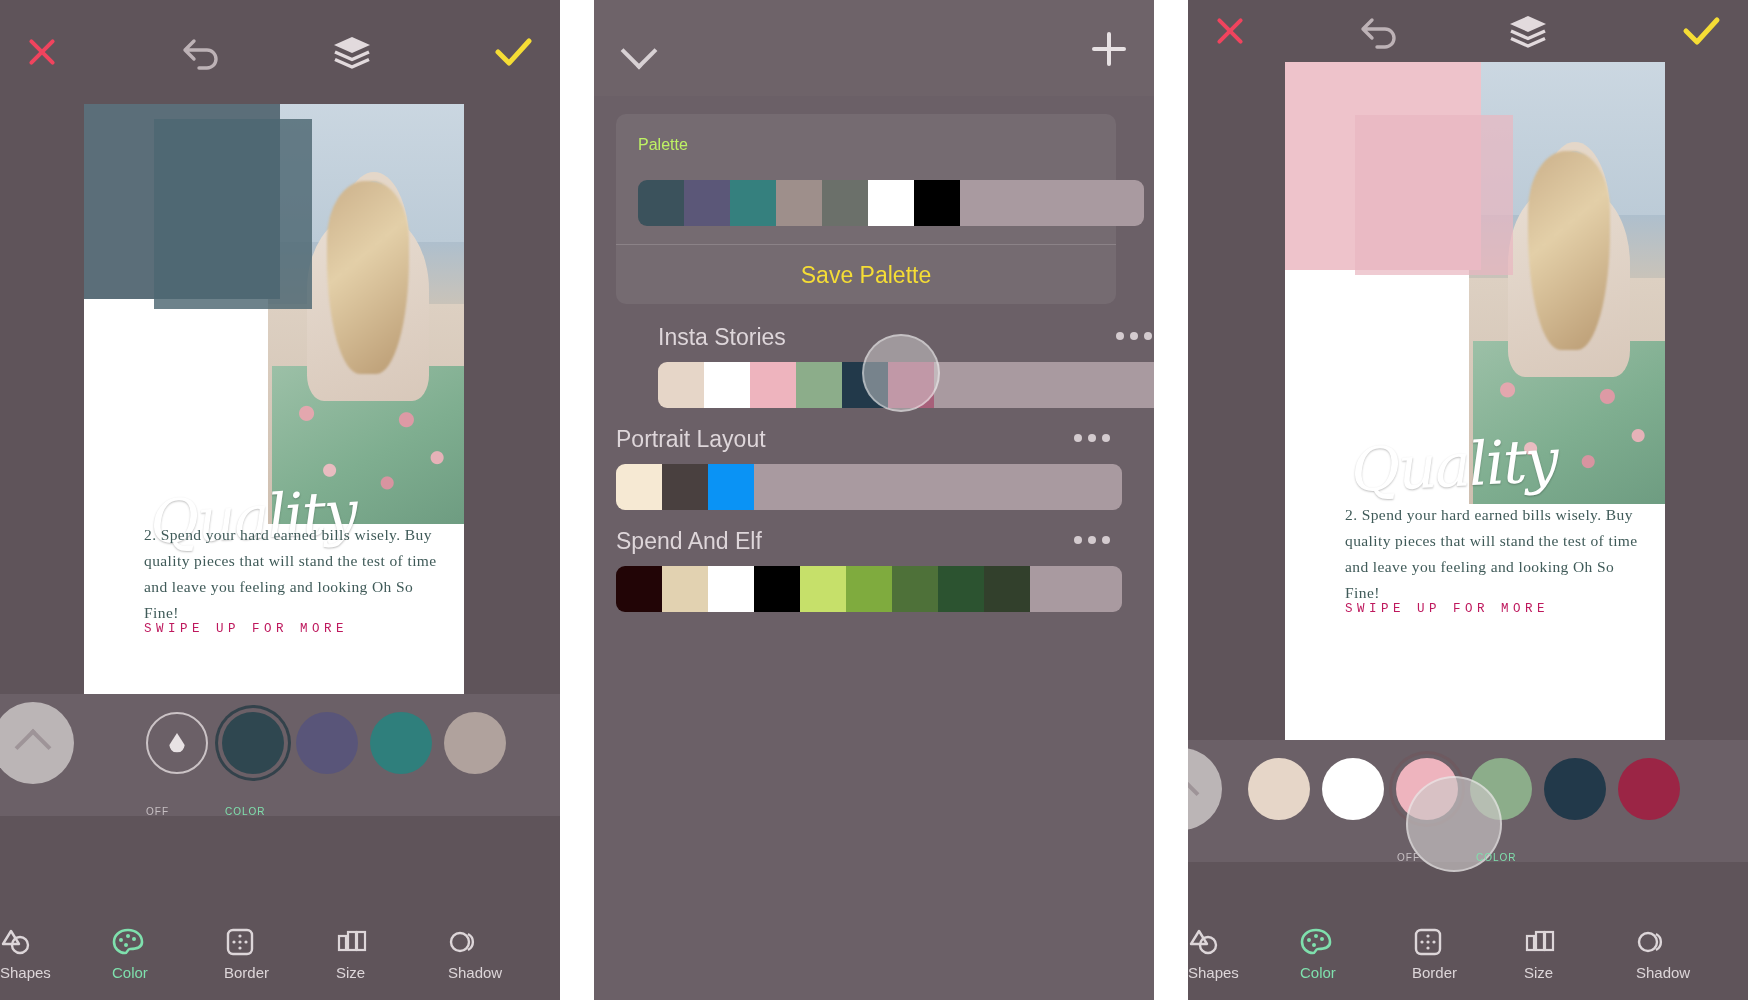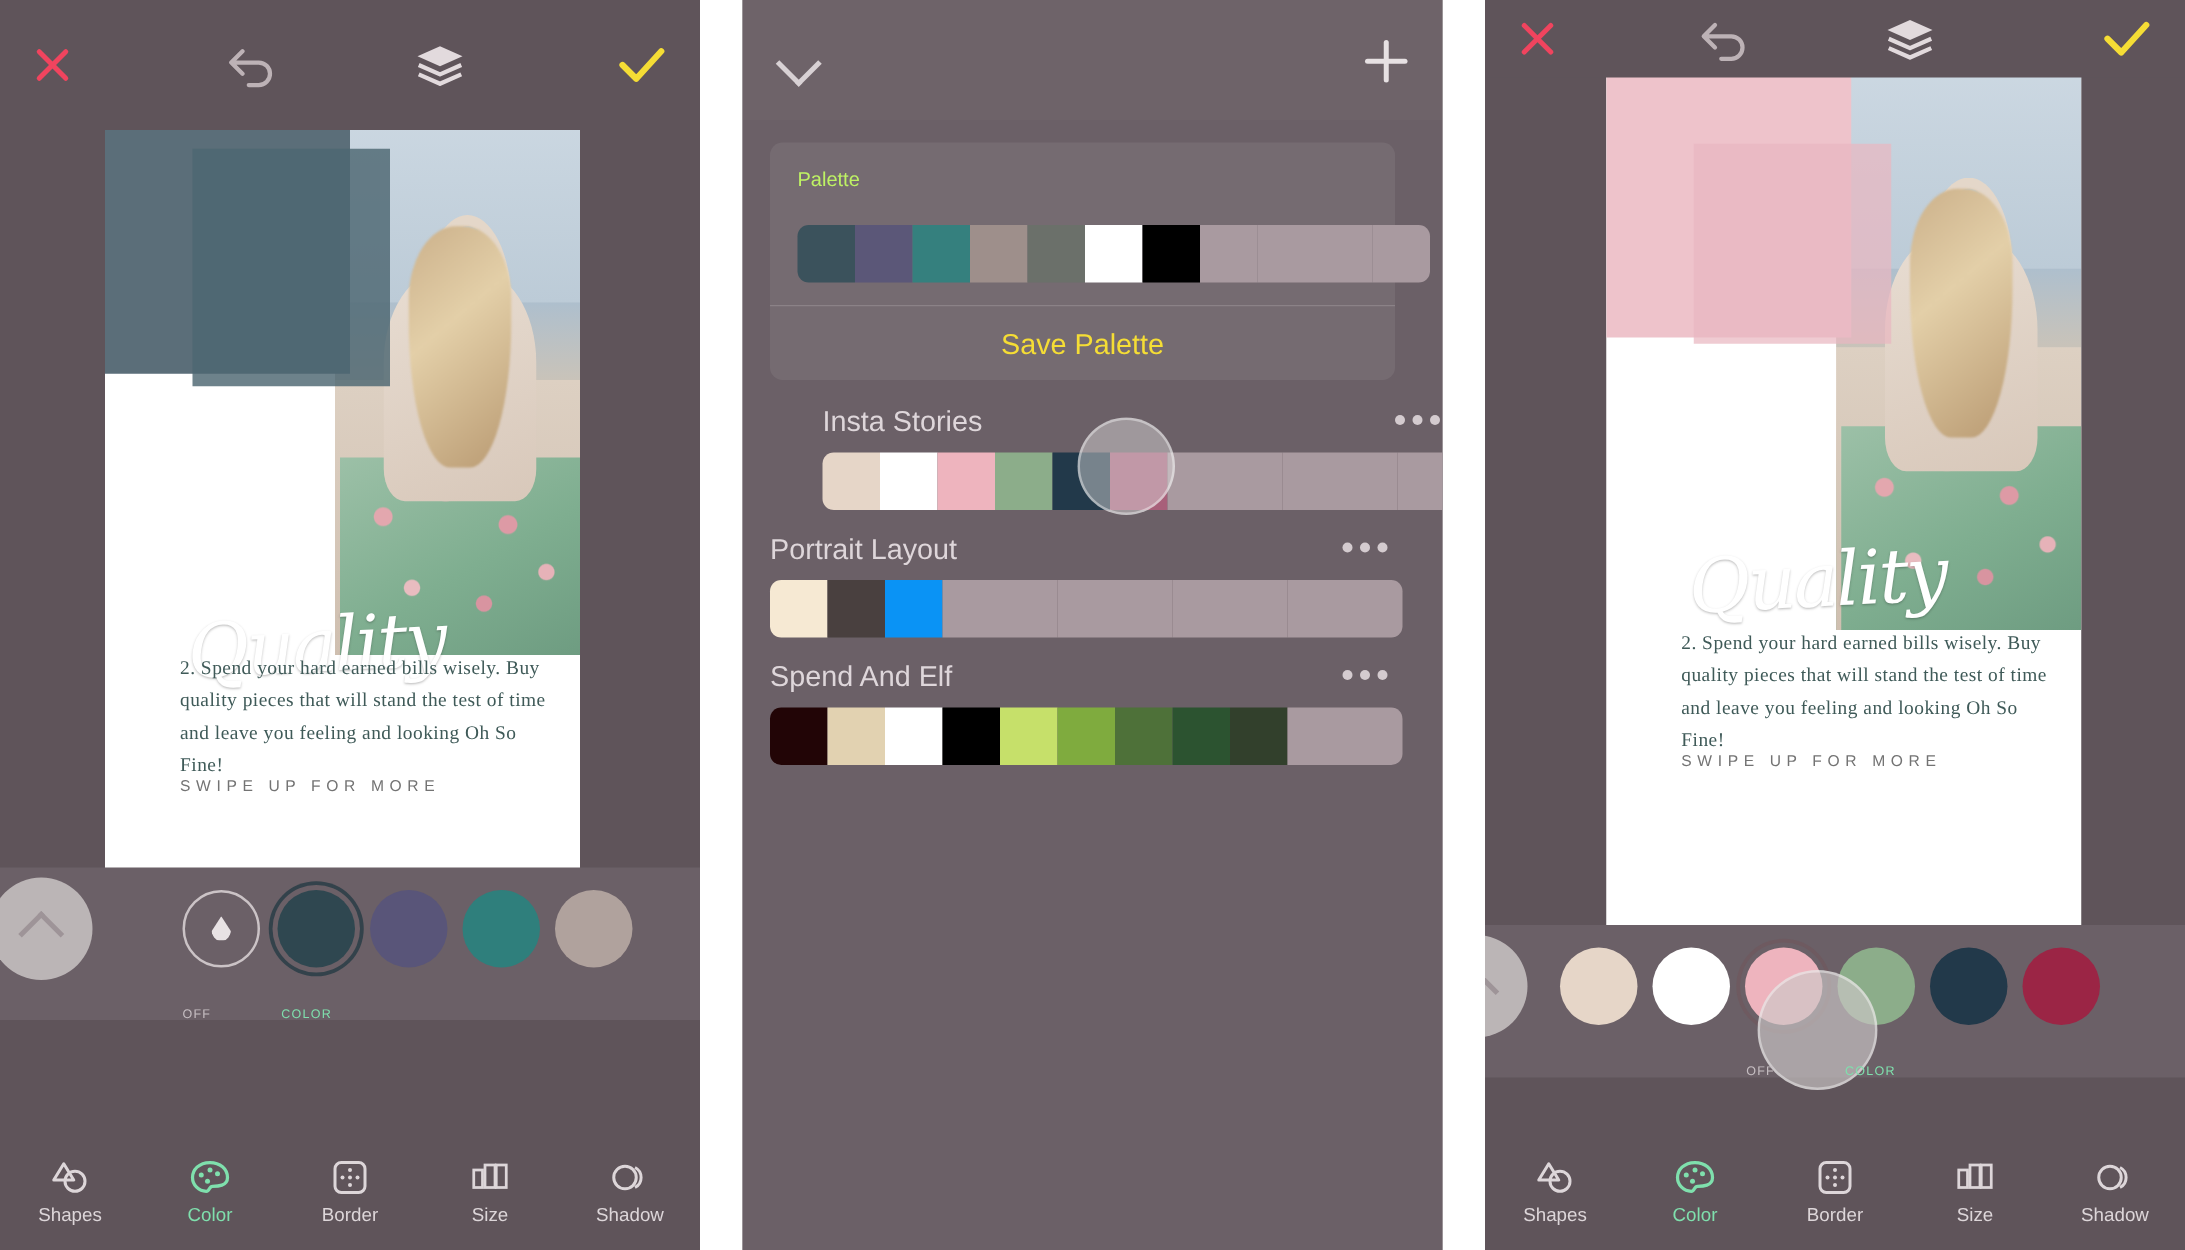--- a/index.html
+++ b/index.html
@@ -79,21 +79,21 @@
     font-style:italic; font-size:60px; letter-spacing:-2px;
     text-shadow:0 1px 2px rgba(0,0,0,.25); white-space:nowrap;
     transform:rotate(-3deg);
   }
   .poster.left-p .script-word  { left:66px; bottom:182px; }
 
   .body-copy { position:absolute; left:60px; right:24px; color:#3f5a58;
     font-family:"Liberation Serif", serif; font-size:15.5px; line-height:26px; letter-spacing:.4px; }
   .poster.left-p .body-copy  { top:438px; }
 
-  .swipe { position:absolute; left:60px; color:#737373; font-family:Liberation Sans, sans-serif;
+  .swipe { position:absolute; left:60px; color:#be185d; font-family:Liberation Mono, monospace;
     font-size:12.5px; letter-spacing:4.5px; }
   .poster.left-p .swipe  { top:538px; }
 
   
   .colorstrip { position:absolute; left:0; width:100%; background:#6b6067; }
   .panel.left  .colorstrip { top:694px; height:122px; }
   .panel.right .colorstrip { top:740px; height:122px; }
 
   .dot { position:absolute; top:18px; width:62px; height:62px; border-radius:50%; cursor:pointer; }
   .dot.sel-dark { box-shadow:0 0 0 4px #6b6067, 0 0 0 7px #33424b; }
@@ -112,21 +112,21 @@
   .labelrow { position:absolute; left:0; width:100%; }
   .panel.left  .labelrow { top:806px; }
   .panel.right .labelrow { top:852px; }
   .strip-label { position:absolute; font-size:10px; letter-spacing:1px; }
   .lbl-off   { color:#c6bec2; }
   .lbl-color { color:#7fe0ad; }
 
   
   .bottomnav { position:absolute; left:0; bottom:0; width:100%; height:92px;
     background:#5f545a; display:flex; align-items:center; }
-  .navitem { flex:1 1 0; display:flex; flex-direction:column; align-items:center; gap:7px;
+  .navitem { flex:1 1 0; display:flex; flex-direction:column; align-items:flex-start; gap:7px;
     cursor:pointer; color:#ddd6d9; }
   .navitem .nl { font-size:15px; }
   .navitem.active { color:#7fe0ad; }
   .navicon { width:32px; height:30px; }
 
   
   .pal-header { position:absolute; left:0; top:0; width:100%; height:96px; background:#6e6369; z-index:3; }
   .pal-title { position:absolute; left:0; right:0; top:32px; text-align:center;
     color:#efeaec; font-size:25px; }
   .chev-down { position:absolute; left:30px; top:34px; width:30px; height:30px; cursor:pointer; }

